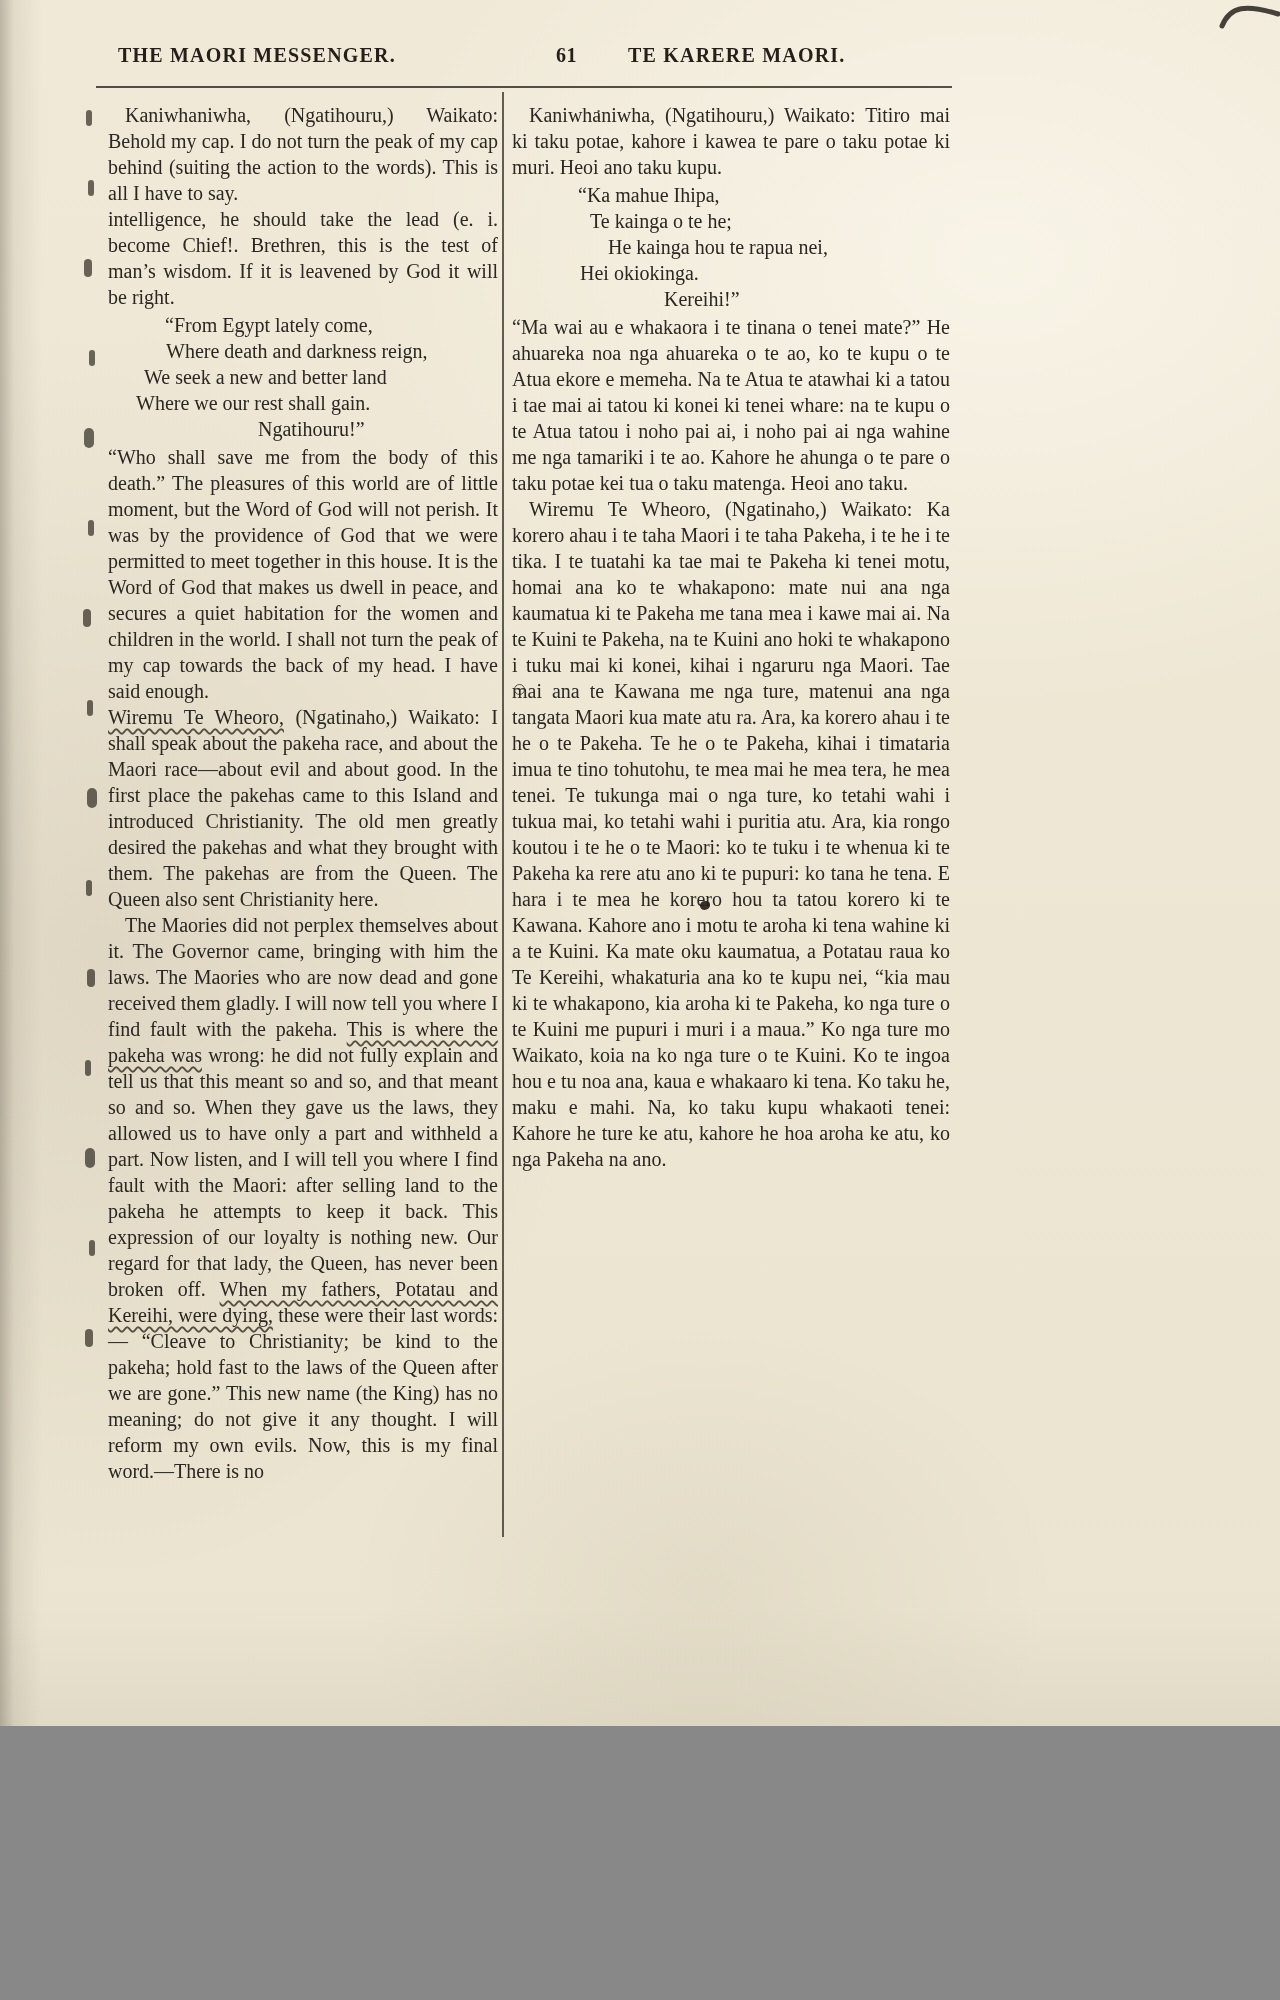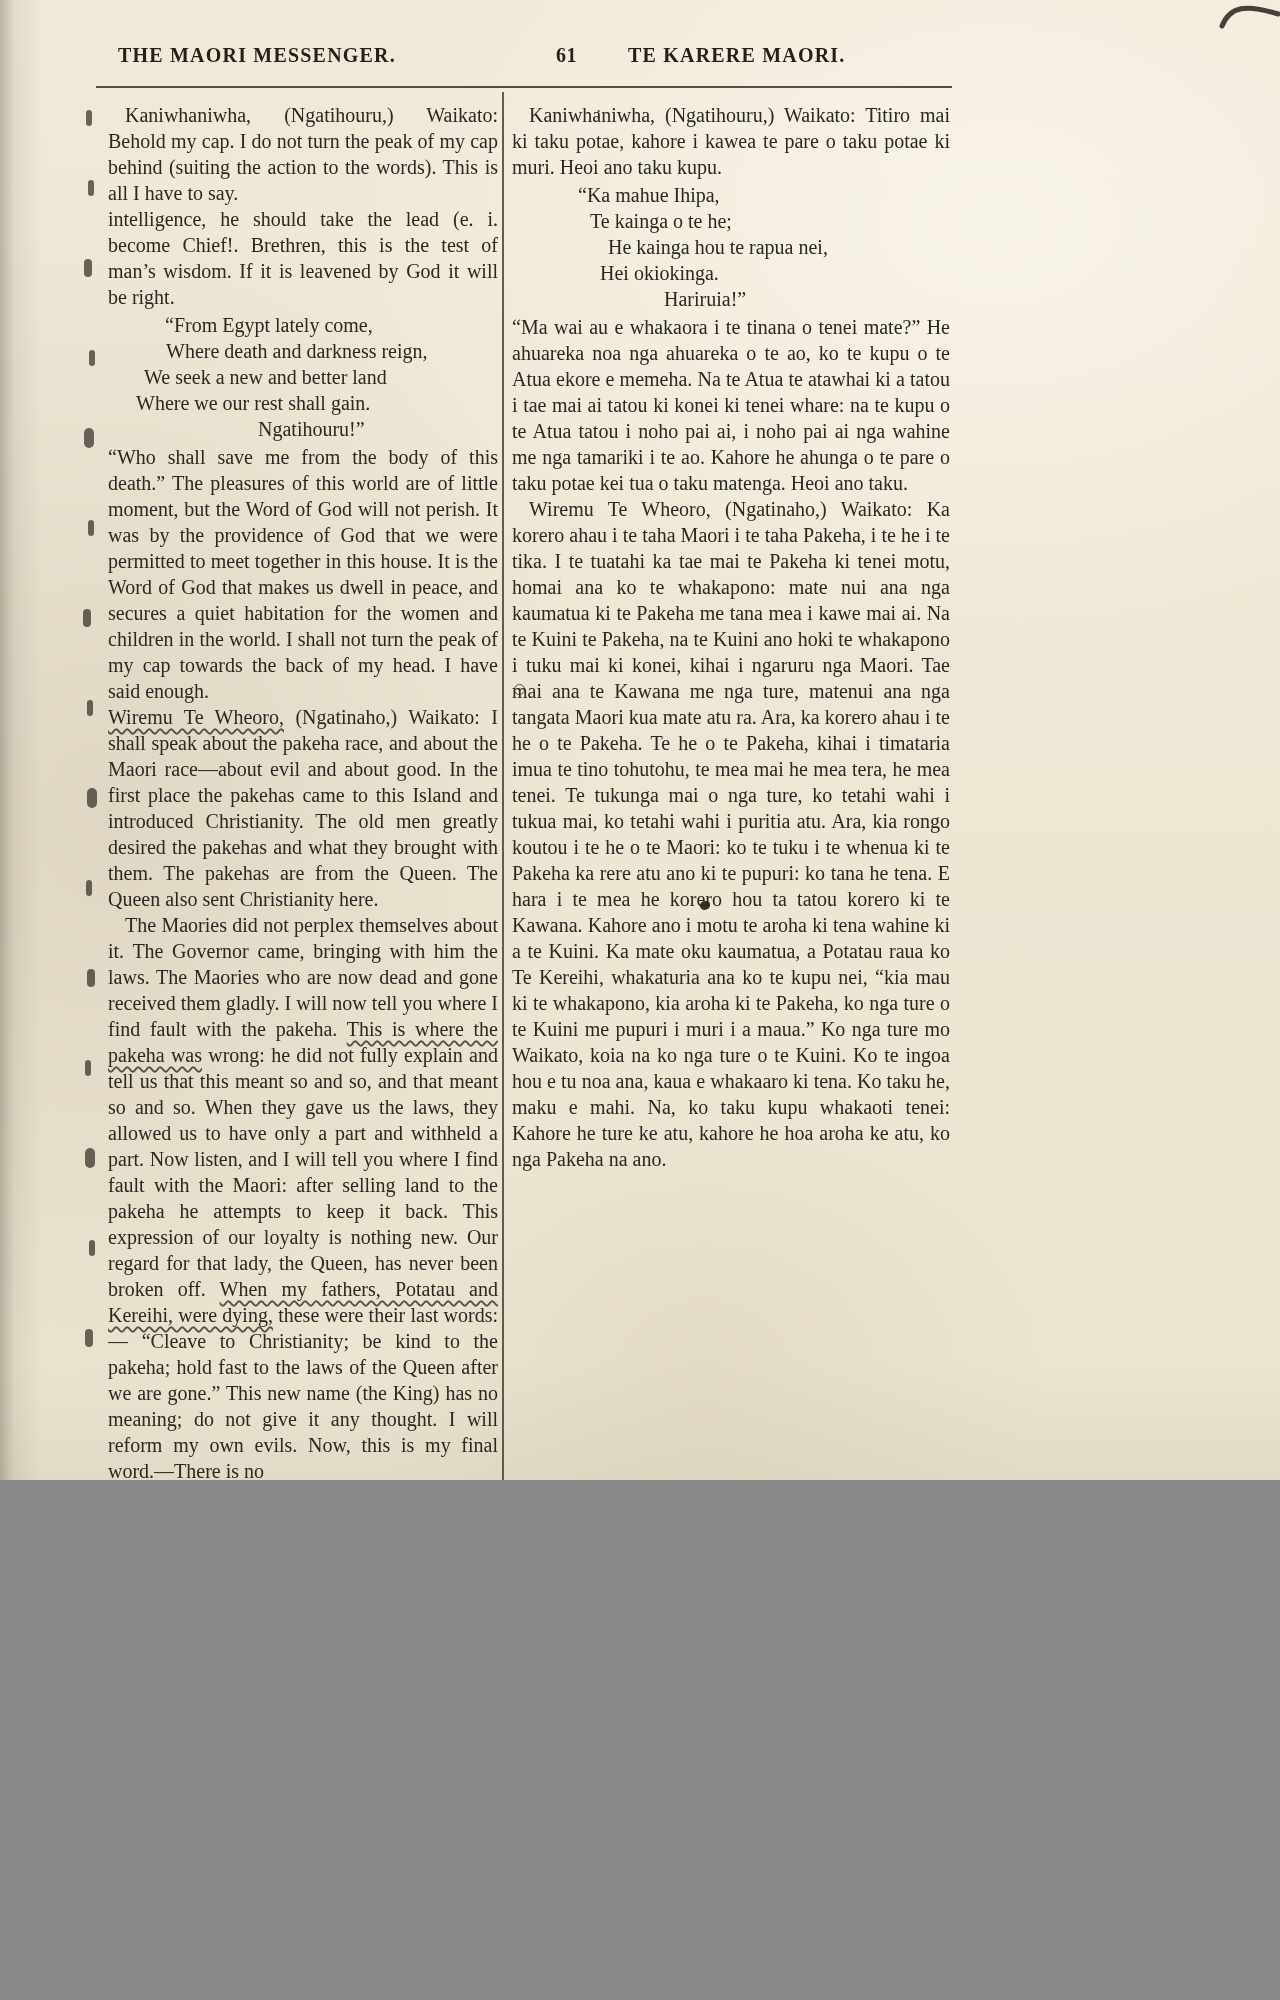--- a/index.html
+++ b/index.html
@@ -1,17 +1,17 @@
 <!DOCTYPE html>
 <html><head>
   <meta charset="utf-8">
   <style>
     html,body{margin:0;padding:0;background:#888;}
     .page{
-      position:relative;width:1280px;height:1480px;overflow:hidden;
+      position:relative;width:1280px;height:1726px;overflow:hidden;
       font-family:"Liberation Serif","DejaVu Serif",serif;color:#2b2721;
       background-color:#efe8d6;
       background-image:
         radial-gradient(1000px 700px at 78% 15%, rgba(255,253,244,.55), transparent 65%),
         radial-gradient(700px 900px at 8% 55%, rgba(95,78,48,.10), transparent 70%),
         radial-gradient(500px 380px at 55% 92%, rgba(110,92,60,.07), transparent 70%),
         linear-gradient(90deg, rgba(52,44,30,.28) 0, rgba(52,44,30,.08) 14px, rgba(52,44,30,0) 42px),
         linear-gradient(0deg, rgba(70,58,38,.06), rgba(70,58,38,0) 120px),
         linear-gradient(#f0e9d8,#ebe4d0);
       text-decoration: underline;
@@ -33,21 +33,21 @@
     .verse{margin:2px 0;text-align:left;}
     .vl{white-space:nowrap;}
     .col-left .lv0{margin-left:57px}
     .col-left .lv1{margin-left:58px}
     .col-left .lv2{margin-left:36px}
     .col-left .lv3{margin-left:28px}
     .col-left .lv4{margin-left:150px}
     .col-right .lv0{margin-left:66px}
     .col-right .lv1{margin-left:78px}
     .col-right .lv2{margin-left:96px}
-    .col-right .lv3{margin-left:88px}
+    .col-right .lv3{margin-left:68px}
     .col-right .lv4{margin-left:152px}
     .pen-u{
       text-decoration:underline;
       text-decoration-style:wavy;
       text-decoration-color:rgba(62,54,42,.85);
       text-decoration-thickness:1.5px;
       text-underline-offset:4px;
     }
     .stray-colon{position:absolute;left:596px;top:102px;font-size:19px;color:rgba(58,48,36,.8);}
     .pen-corner{position:absolute;right:0;top:0;width:64px;height:40px;}
@@ -101,21 +101,21 @@
     <p class="para indent"><span>The Maories did not perplex themselves about it. The Governor came, bringing with him the laws. The Maories who are now dead and gone received them gladly. I will now tell you where I find fault with the pakeha. </span><span class="pen-u">This is where the pakeha was</span><span> wrong: he did not fully explain and tell us that this meant so and so, and that meant so and so. When they gave us the laws, they allowed us to have only a part and withheld a part. Now listen, and I will tell you where I find fault with the Maori: after selling land to the pakeha he attempts to keep it back. This expression of our loyalty is nothing new. Our regard for that lady, the Queen, has never been broken off. </span><span class="pen-u">When my fathers, Potatau and Kereihi, were dying,</span><span> these were their last words:— “Cleave to Christianity; be kind to the pakeha; hold fast to the laws of the Queen after we are gone.” This new name (the King) has no meaning; do not give it any thought. I will reform my own evils. Now, this is my final word.—There is no</span></p>
   </section>
 
   <section class="col col-right">
     <p class="para indent first">Kaniwhaniwha, (Ngatihouru,) Waikato: Titiro mai ki taku potae, kahore i kawea te pare o taku potae ki muri. Heoi ano taku kupu.</p>
     <div class="verse">
       <div class="vl lv0">“Ka mahue Ihipa,</div>
       <div class="vl lv1">Te kainga o te he;</div>
       <div class="vl lv2">He kainga hou te rapua nei,</div>
       <div class="vl lv3">Hei okiokinga.</div>
-      <div class="vl lv4">Hariruia!”</div>
+      <div class="vl lv4">Kereihi!”</div>
     </div>
     <p class="para">“Ma wai au e whakaora i te tinana o tenei mate?” He ahuareka noa nga ahuareka o te ao, ko te kupu o te Atua ekore e memeha. Na te Atua te atawhai ki a tatou i tae mai ai tatou ki konei ki tenei whare: na te kupu o te Atua tatou i noho pai ai, i noho pai ai nga wahine me nga tamariki i te ao. Kahore he ahunga o te pare o taku potae kei tua o taku matenga. Heoi ano taku.</p>
     <p class="para indent gap2">Wiremu Te Wheoro, (Ngatinaho,) Waikato: Ka korero ahau i te taha Maori i te taha Pakeha, i te he i te tika. I te tuatahi ka tae mai te Pakeha ki tenei motu, homai ana ko te whakapono: mate nui ana nga kaumatua ki te Pakeha me tana mea i kawe mai ai. Na te Kuini te Pakeha, na te Kuini ano hoki te whakapono i tuku mai ki konei, kihai i ngaruru nga Maori. Tae mai ana te Kawana me nga ture, matenui ana nga tangata Maori kua mate atu ra. Ara, ka korero ahau i te he o te Pakeha. Te he o te Pakeha, kihai i timataria imua te tino tohutohu, te mea mai he mea tera, he mea tenei. Te tukunga mai o nga ture, ko tetahi wahi i tukua mai, ko tetahi wahi i puritia atu. Ara, kia rongo koutou i te he o te Maori: ko te tuku i te whenua ki te Pakeha ka rere atu ano ki te pupuri: ko tana he tena. E hara i te mea he korero hou ta tatou korero ki te Kawana. Kahore ano i motu te aroha ki tena wahine ki a te Kuini. Ka mate oku kaumatua, a Potatau raua ko Te Kereihi, whakaturia ana ko te kupu nei, “kia mau ki te whakapono, kia aroha ki te Pakeha, ko nga ture o te Kuini me pupuri i muri i a maua.” Ko nga ture mo Waikato, koia na ko nga ture o te Kuini. Ko te ingoa hou e tu noa ana, kaua e whakaaro ki tena. Ko taku he, maku e mahi. Na, ko taku kupu whakaoti tenei: Kahore he ture ke atu, kahore he hoa aroha ke atu, ko nga Pakeha na ano.</p>
   </section>
 
   <div class="stray-colon">:</div>
 
   <svg class="pen-corner" viewBox="0 0 64 40">
     <path d="M6,26 C14,6 30,4 62,14" stroke="#2c2822" stroke-width="5" fill="none" stroke-linecap="round" opacity=".88"></path>
   </svg>

